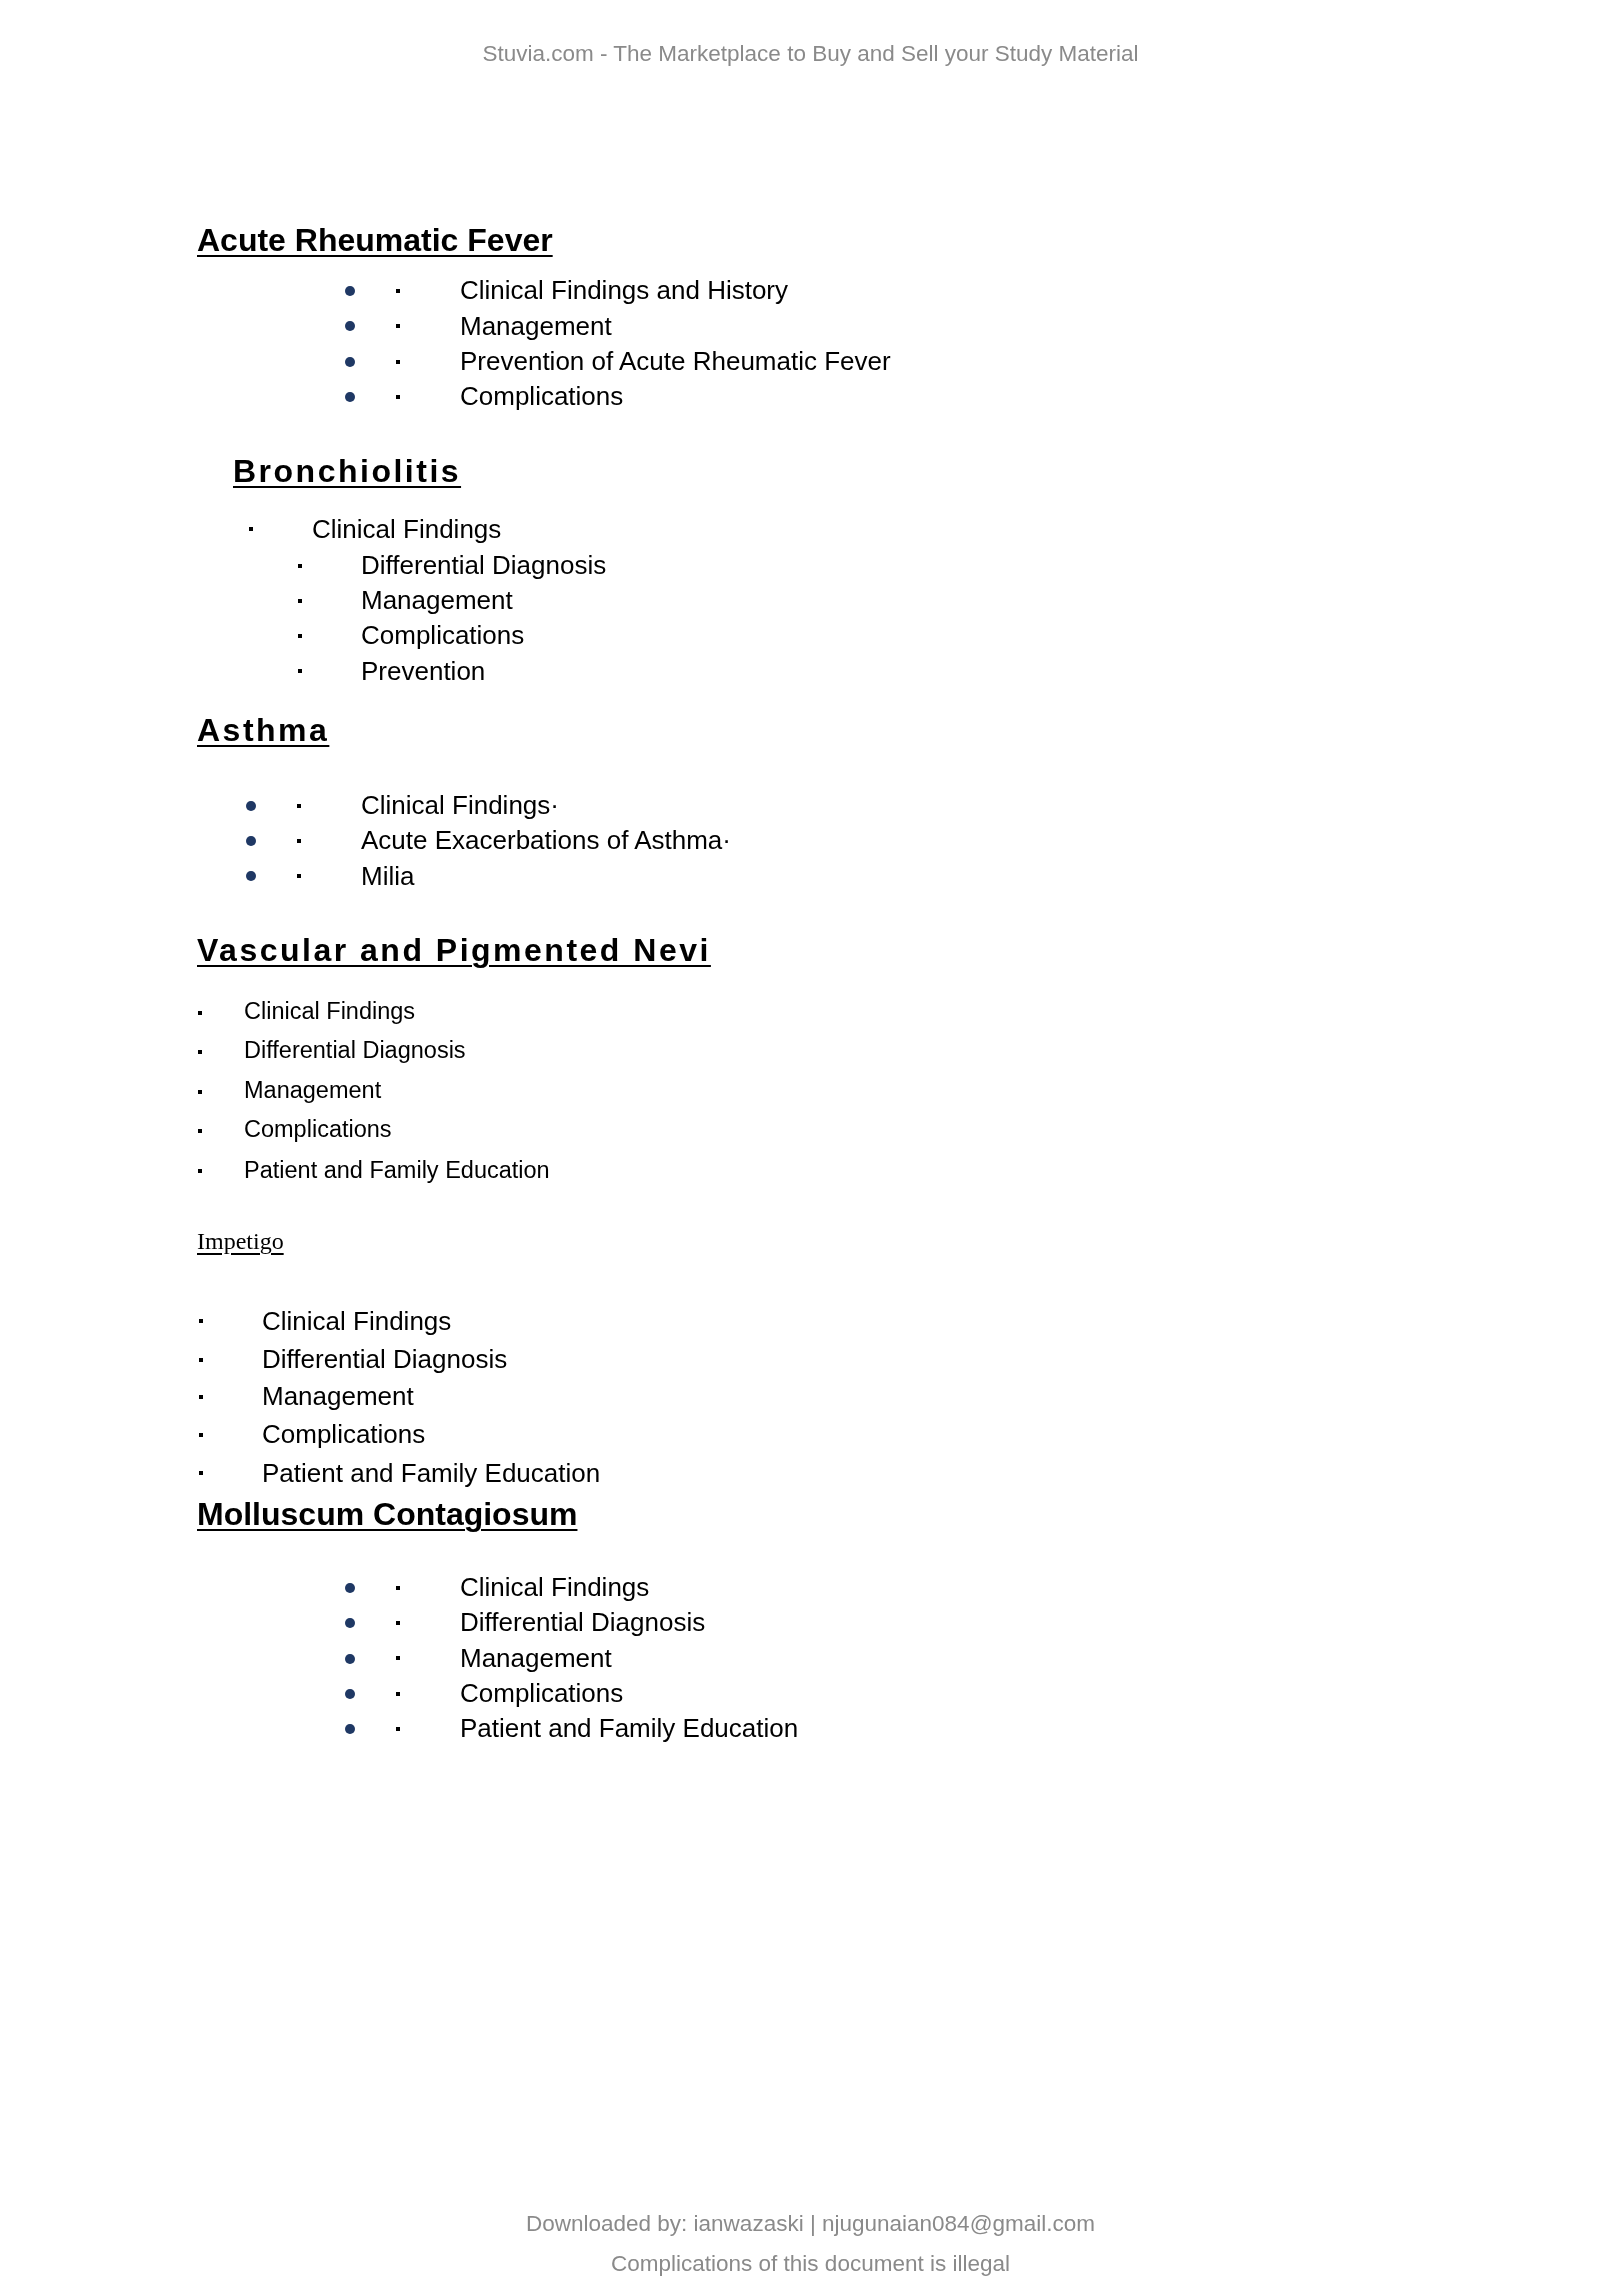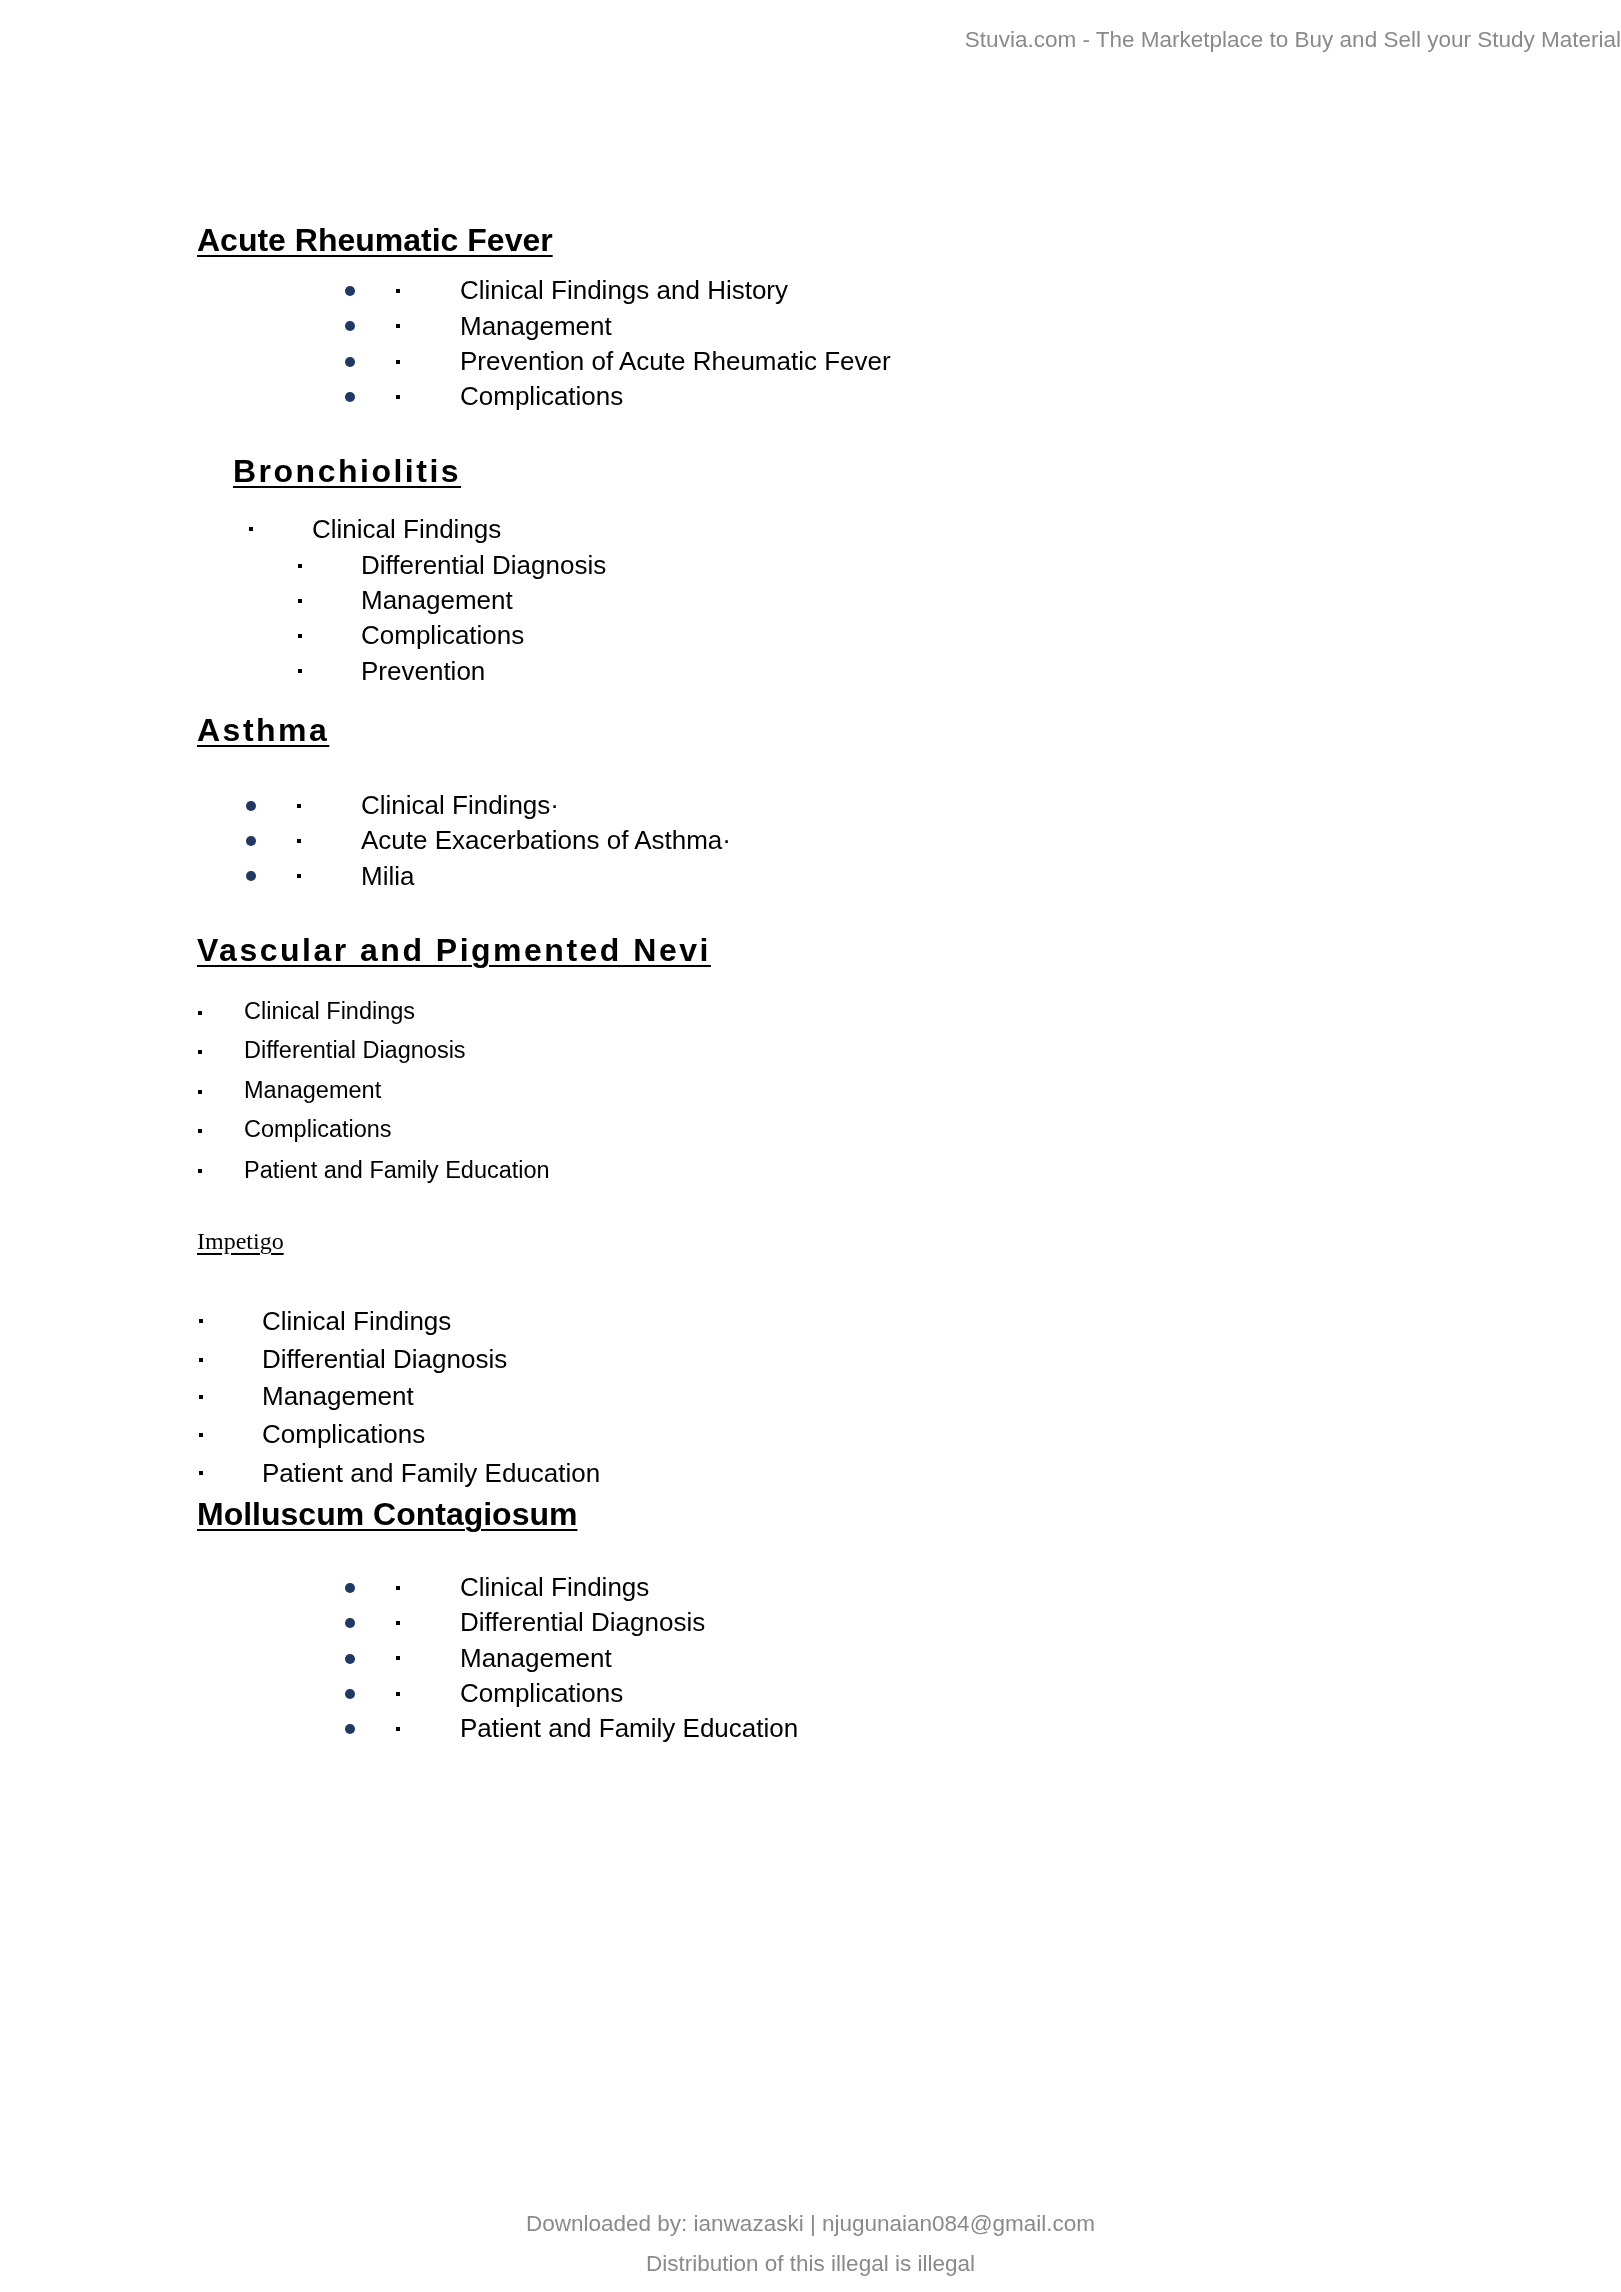--- a/index.html
+++ b/index.html
@@ -11,21 +11,21 @@
   .h.spaced { letter-spacing: 2.5px; }
   .h.plain { font-weight: normal; font-size: 24px; font-family: Liberation Serif, serif; }
   .item { font-size: 26px; line-height: 35px; }
   .item.small { font-size: 23.5px; line-height: 29px; }
   .dot { position: absolute; width: 9.8px; height: 9.8px; border-radius: 50%; background: #1f3864; }
   .mid { position: absolute; width: 3.9px; height: 3.9px; background: #000; }
 </style>
 </head>
 <body>
 
-<div class="abs watermark" style="top:27px;text-align:right;">Stuvia.com - The Marketplace to Buy and Sell your Study Material</div>
+<div class="abs watermark" style="top:41px;">Stuvia.com - The Marketplace to Buy and Sell your Study Material</div>
 
 <div class="abs h" style="left:197px; top:198px;margin-top:24px;">Acute Rheumatic Fever</div>
 <div>
   <span class="dot" style="left:345px; top:286px;"></span>
   <span class="mid" style="left:396px; top:289px;"></span>
   <div class="abs item" style="left:460px; top:273px;">Clinical Findings and History</div>
   <span class="dot" style="left:345px; top:321px;"></span>
   <span class="mid" style="left:396px; top:324px;"></span>
   <div class="abs item" style="left:460px; top:309px;">Management</div>
   <span class="dot" style="left:345px; top:357px;"></span>
@@ -104,14 +104,14 @@
   <div class="abs item" style="left:460px; top:1641px;">Management</div>
   <span class="dot" style="left:345px; top:1689px;"></span>
   <span class="mid" style="left:396px; top:1692px;"></span>
   <div class="abs item" style="left:460px; top:1676px;">Complications</div>
   <span class="dot" style="left:345px; top:1724px;"></span>
   <span class="mid" style="left:396px; top:1727px;"></span>
   <div class="abs item" style="left:460px; top:1711px;">Patient and Family Education</div>
 </div>
 
 <div class="abs watermark" style="top:2211px;">Downloaded by: ianwazaski | njugunaian084@gmail.com</div>
-<div class="abs watermark" style="top:2251px;">Distribution of this illegal is illegal</div>
+<div class="abs watermark" style="top:2251px;">Complications of this document is illegal</div>
 
 
 </body></html>

